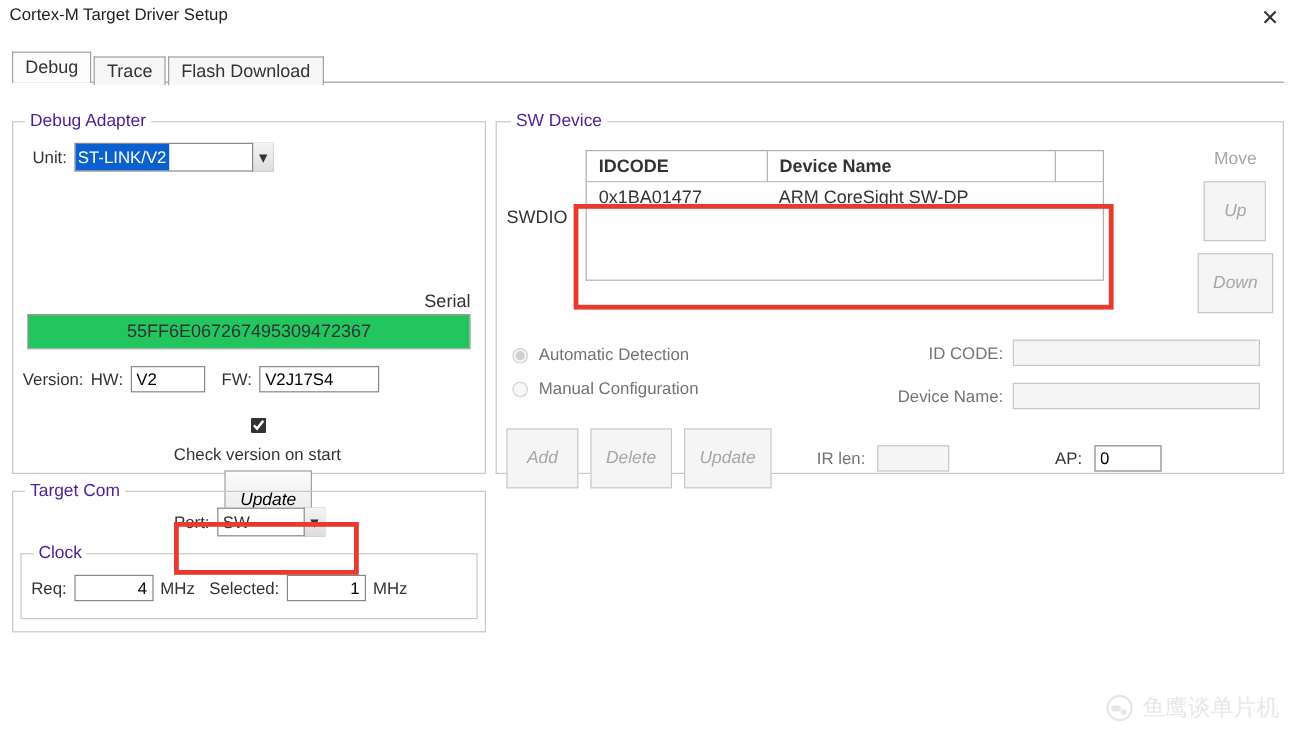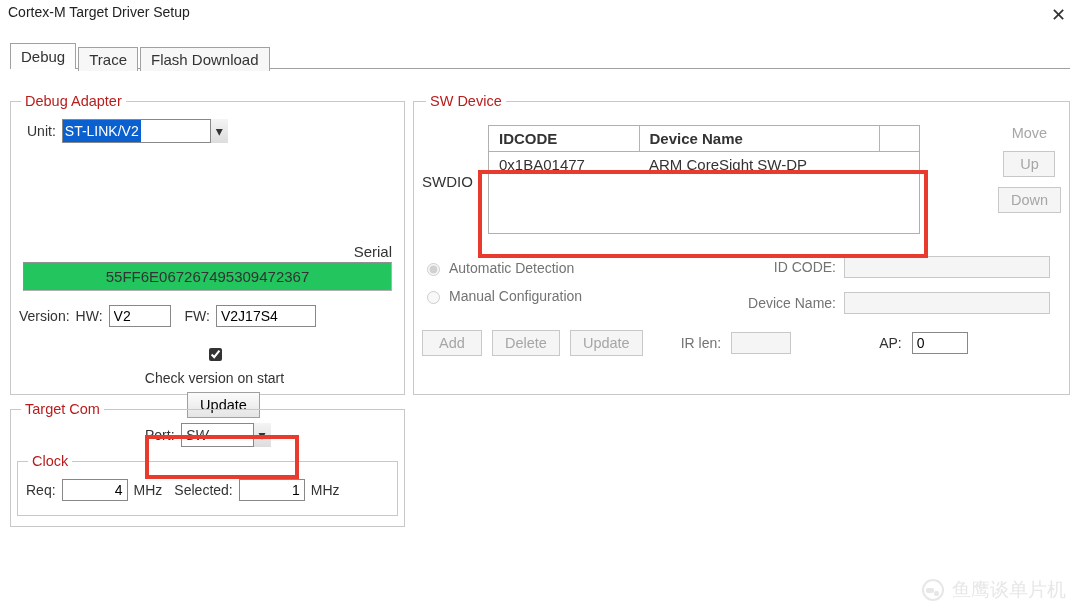--- a/index.html
+++ b/index.html
@@ -60,21 +60,21 @@
   .body-row { display:flex; gap:8px; margin-top:24px; }
   
   fieldset {
     border:1px solid #c8c8c8;
     border-radius:0;
     padding:6px 6px 10px 6px;
     margin:0;
   }
   legend {
     padding:0 4px;
-    color:#b91c1c;
+    color:#4c1d95;
     font-size:14.5px;
     margin-left:4px;
   }
   .left-col { width:395px; display:flex; flex-direction:column; gap:6px;}
   .right-col { flex:1; }
   .sunken-input, select.combo, input.field {
     border:1px solid #888;
     background:#fff;
     font-family:inherit;
     font-size:14px;
@@ -109,26 +109,27 @@
     border-left-color:#909090;
     padding:5px 8px;
     font-size:15px;
     text-align:center;
     background:#22c55e;
   }
   .row { display:flex; align-items:center; gap:6px; }
   .btn {
     border:1px solid #a0a0a0;
     background:linear-gradient(#fbfbfb,#e5e5e5);
-    padding:4px 12px;
+    padding:16px 12px;
     font-family:inherit;
     font-size:14.5px;
     cursor:pointer;
     min-width:60px;
     text-align:center;
+    font-style:italic;
   }
   .btn.disabled {
     color:#a6a6a6;
     border-color:#c8c8c8;
     background:#f5f5f5;
     cursor:default;
   }
   .check { accent-color:#333; }
   .red-box { position:absolute; border:4px solid #e83a2d; pointer-events:none; }
   .device-table { width:486px; border-collapse:collapse; }
@@ -220,21 +221,21 @@
           <button class="btn" style="margin-left:18px;">Update</button>
         </div>
       </fieldset>
 
       <fieldset style="padding:2px 6px 10px 6px;">
         <legend>Target Com</legend>
 
         <div class="row" style="margin:4px 0 6px 128px; position:relative;">
           <span>Port:</span>
           <div class="combo-wrap" style="width:90px;height:24px;">
-            <div class="sunken-input" style="width:100%;height:100%;line-height:20px;font-style:italic;">SW</div>
+            <div class="sunken-input" style="width:100%;height:100%;line-height:20px;">SW</div>
             <div class="arrow-btn">▾</div>
           </div>
         </div>
 
         <fieldset style="margin-top:6px;">
           <legend>Clock</legend>
           <div class="row" style="margin:4px 2px;">
             <span>Req:</span>
             <input class="field" style="width: 66px; text-align: right;" value="4">
             <span>MHz</span>

